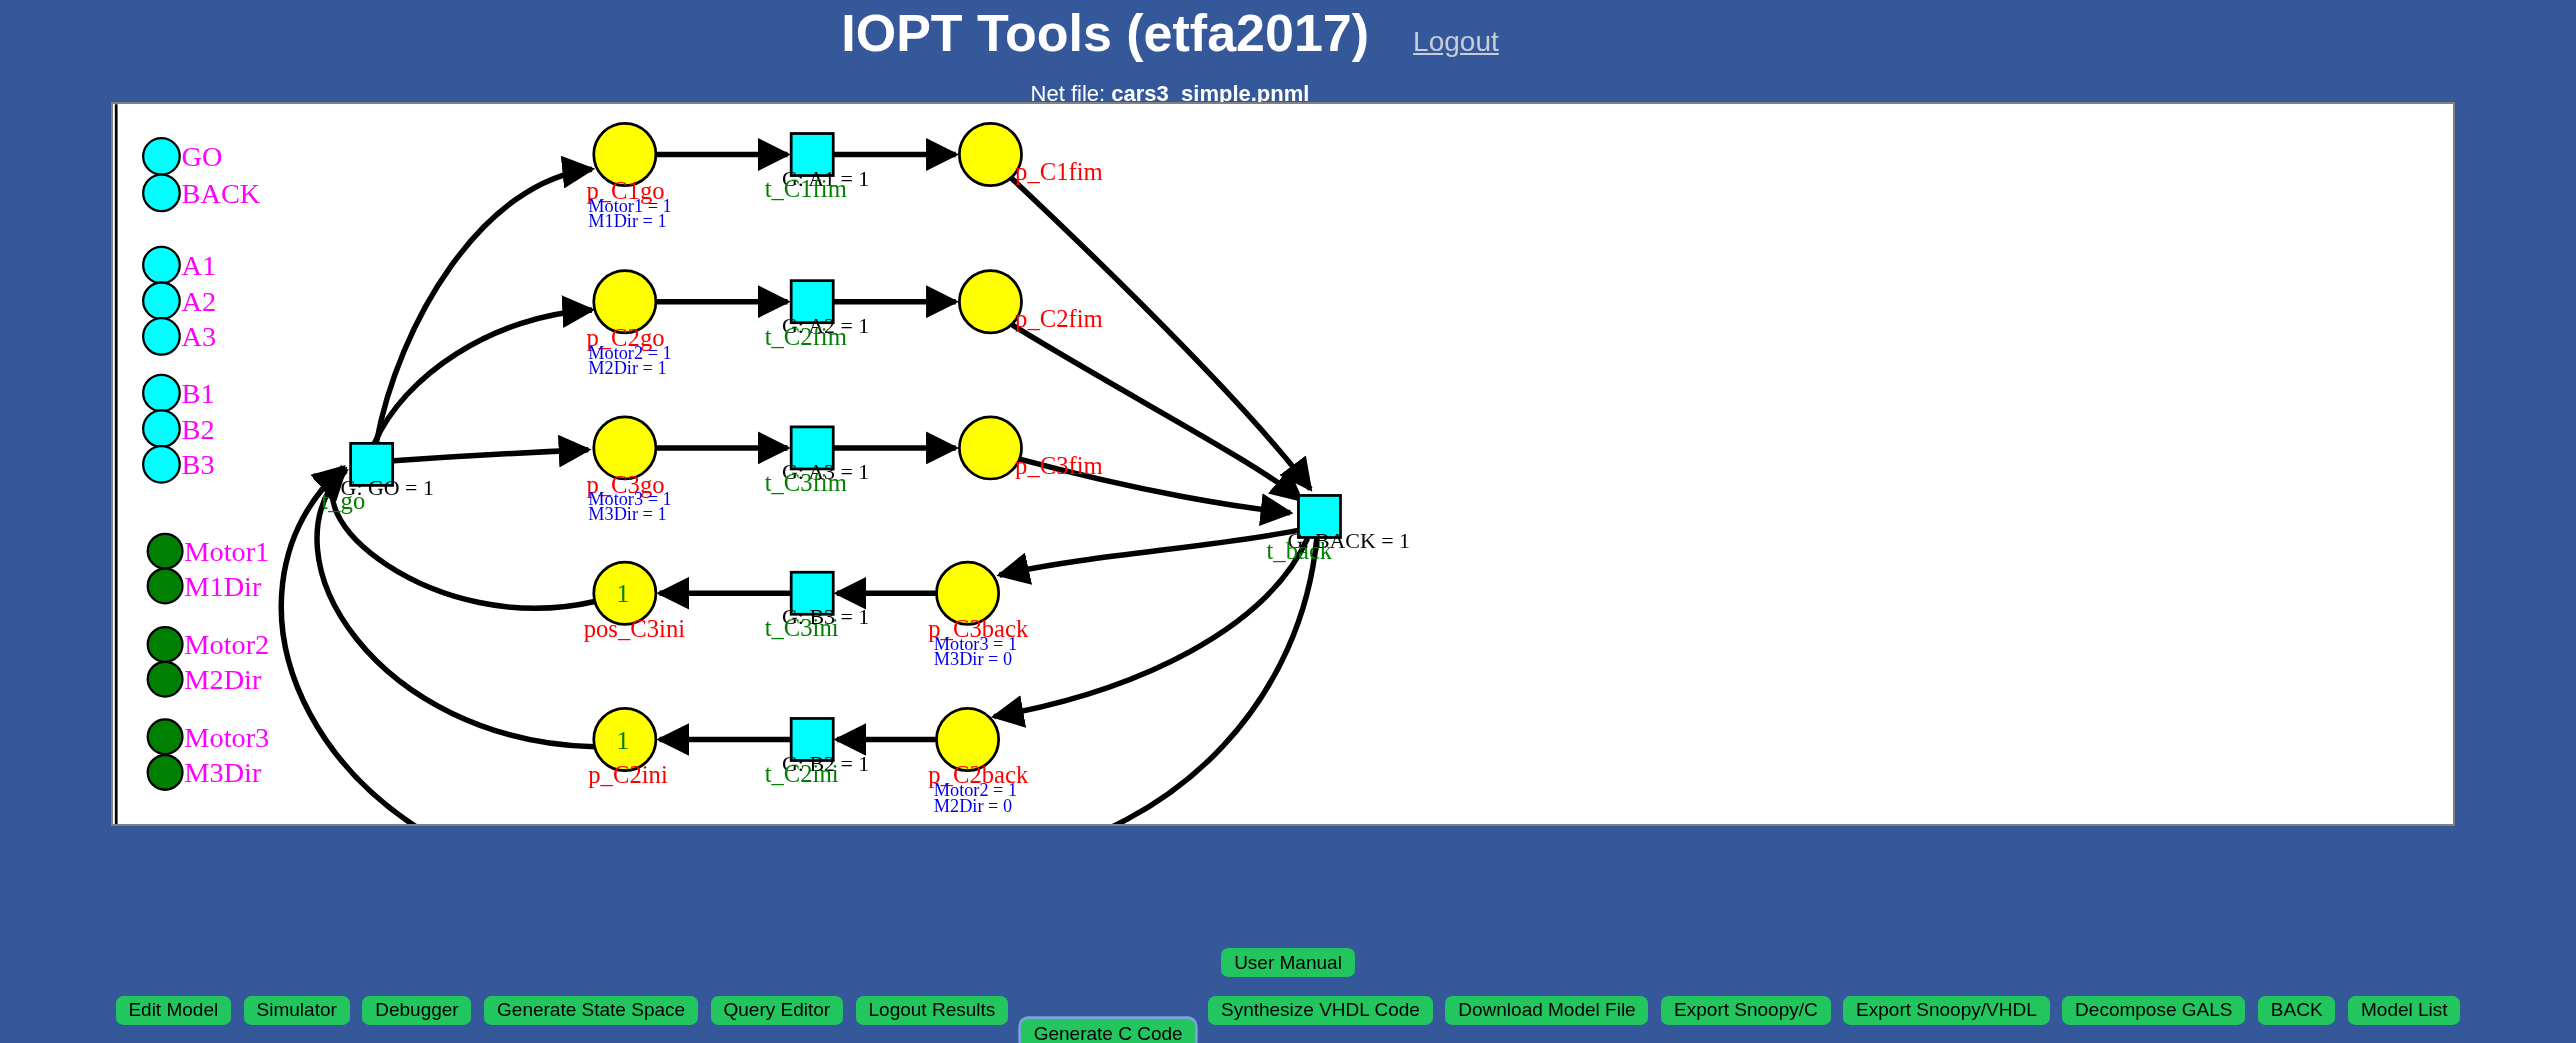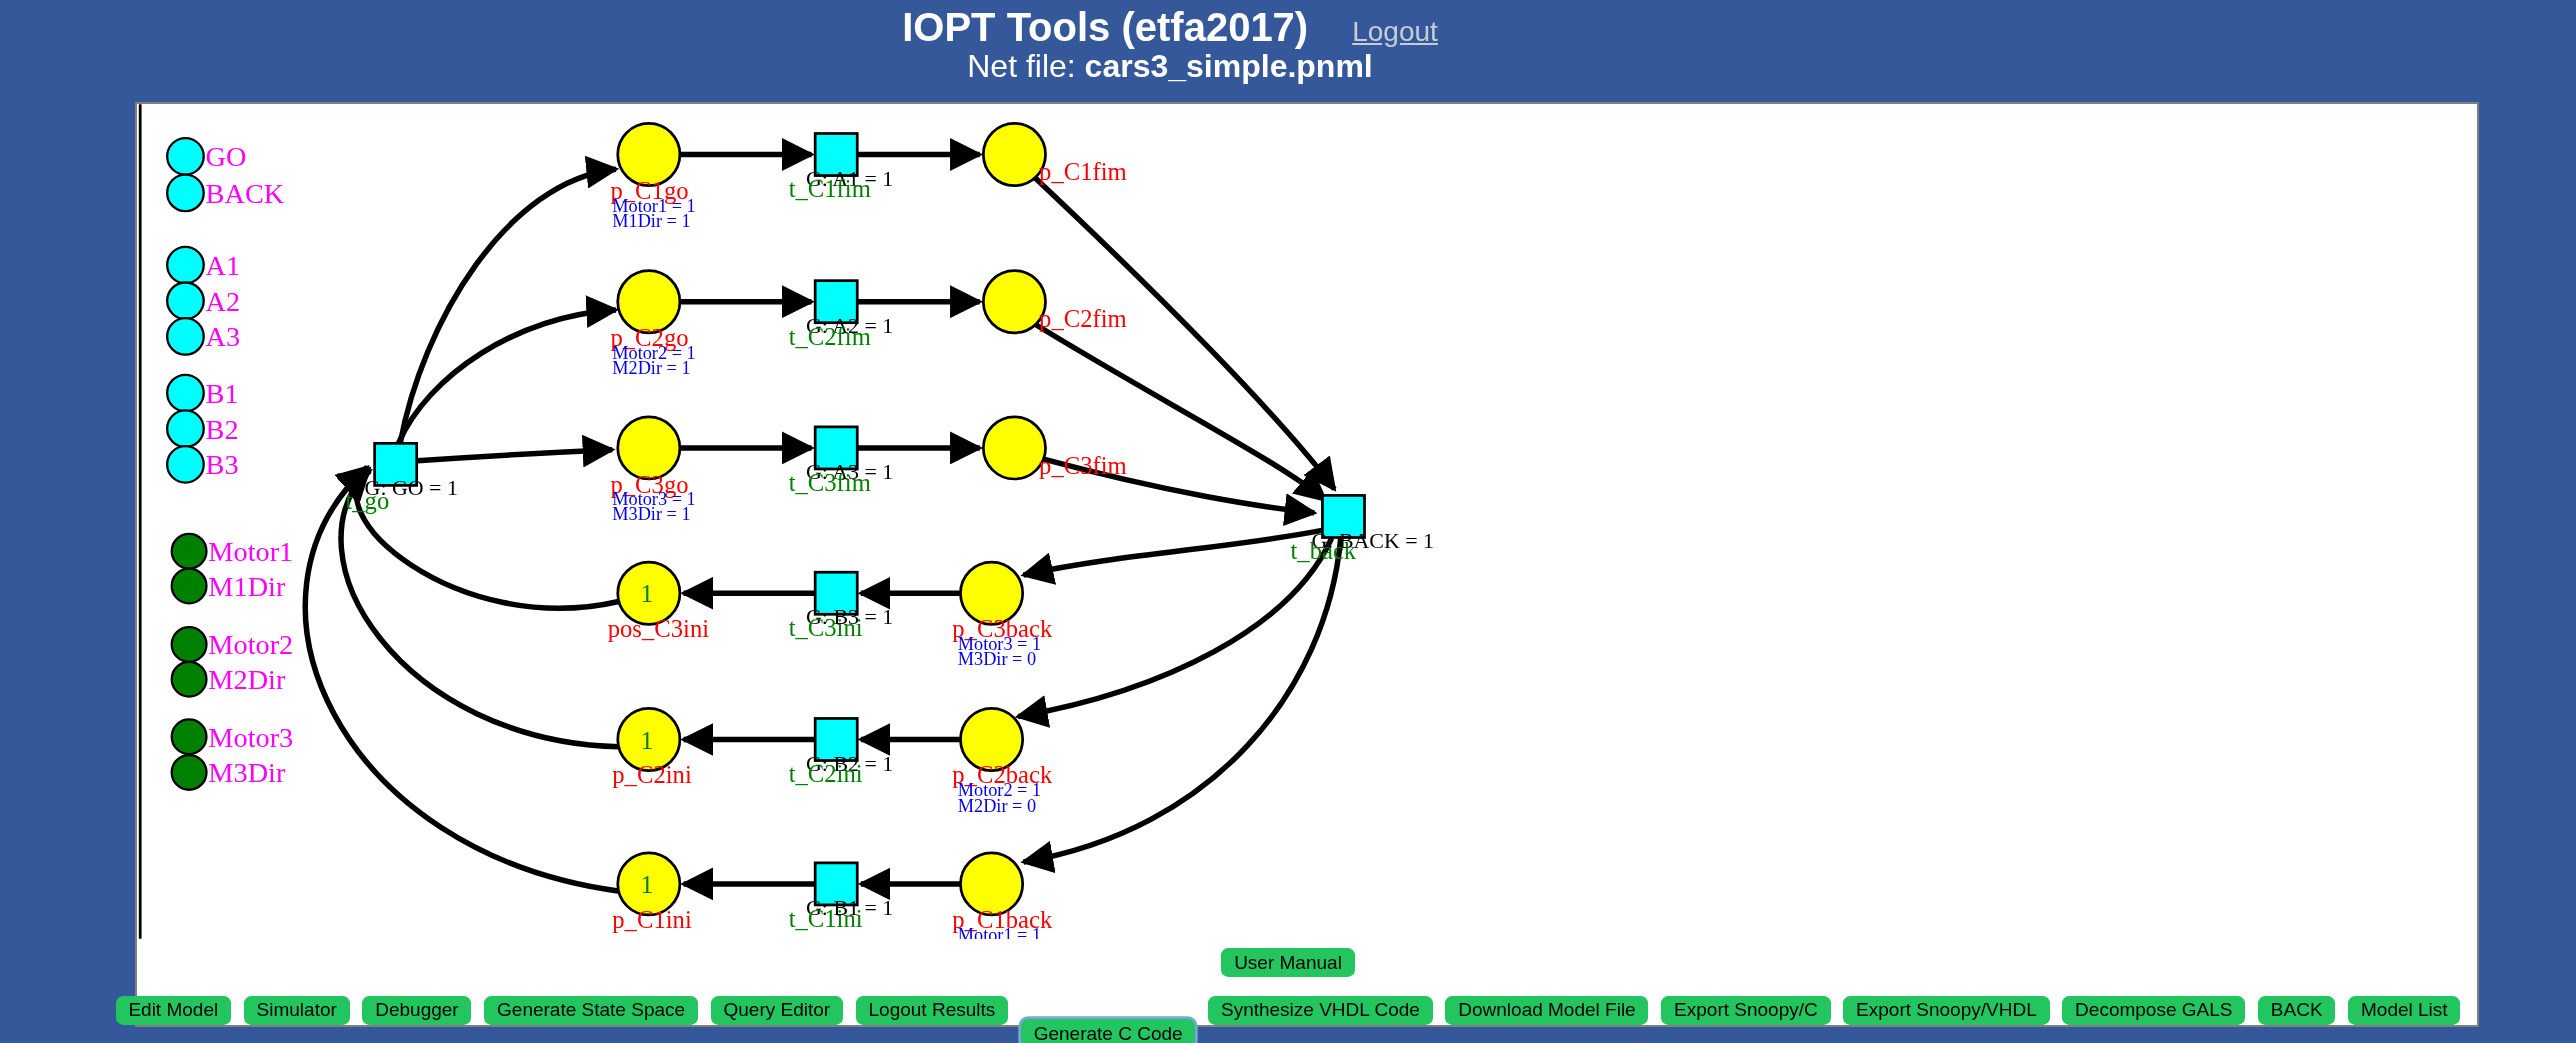--- a/index.html
+++ b/index.html
@@ -4,27 +4,27 @@
 <style>
   html,body { margin:0; padding:0; overflow:hidden; }
   body {
     width:2576px; height:1044px; position:relative;
     background:#35589B;
     font-family:"Liberation Sans", sans-serif;
   }
   
   .header { position:absolute; top:0; left:0; width:2340px; text-align:center; }
   .title-row { padding-top:5.5px; line-height:1.05; }
-  .app-title { display:inline; color:#FFFFFF; font-size:40px; font-weight:bold; }
+  .app-title { display:inline; color:#FFFFFF; font-size:52px; font-weight:bold; }
   .logout { color:#C8CDD6; font-size:28px; margin-left:44px; text-decoration:underline; cursor:pointer; }
-  .netfile-row { color:#FFFFFF; font-size:32px; margin-top:0; }
+  .netfile-row { color:#FFFFFF; font-size:22px; margin-top:21px; }
   .netfile-name { font-weight:bold; }
   
   .canvas {
-    position:absolute; left:135px; top:102px; width:2344px; height:925px;
+    position:absolute; left:111px; top:102px; width:2344px; height:724px;
     background:#FFFFFF; border:2.7px solid #808080; box-sizing:border-box; overflow:hidden;
   }
   .net-svg { position:absolute; left:0; top:0; width:2338px; height:835px; display:block; }
   
   .net-svg text { font-family:"Liberation Serif", serif; }
   .lbl-place  { fill:#FF0000; font-size:27px; }
   .lbl-trans  { fill:#008000; font-size:27px; }
   .lbl-guard  { fill:#000000; font-size:24px; }
   .lbl-action { fill:#0000EE; font-size:20px; }
   .lbl-signal { fill:#FF00FF; font-size:31px; }

